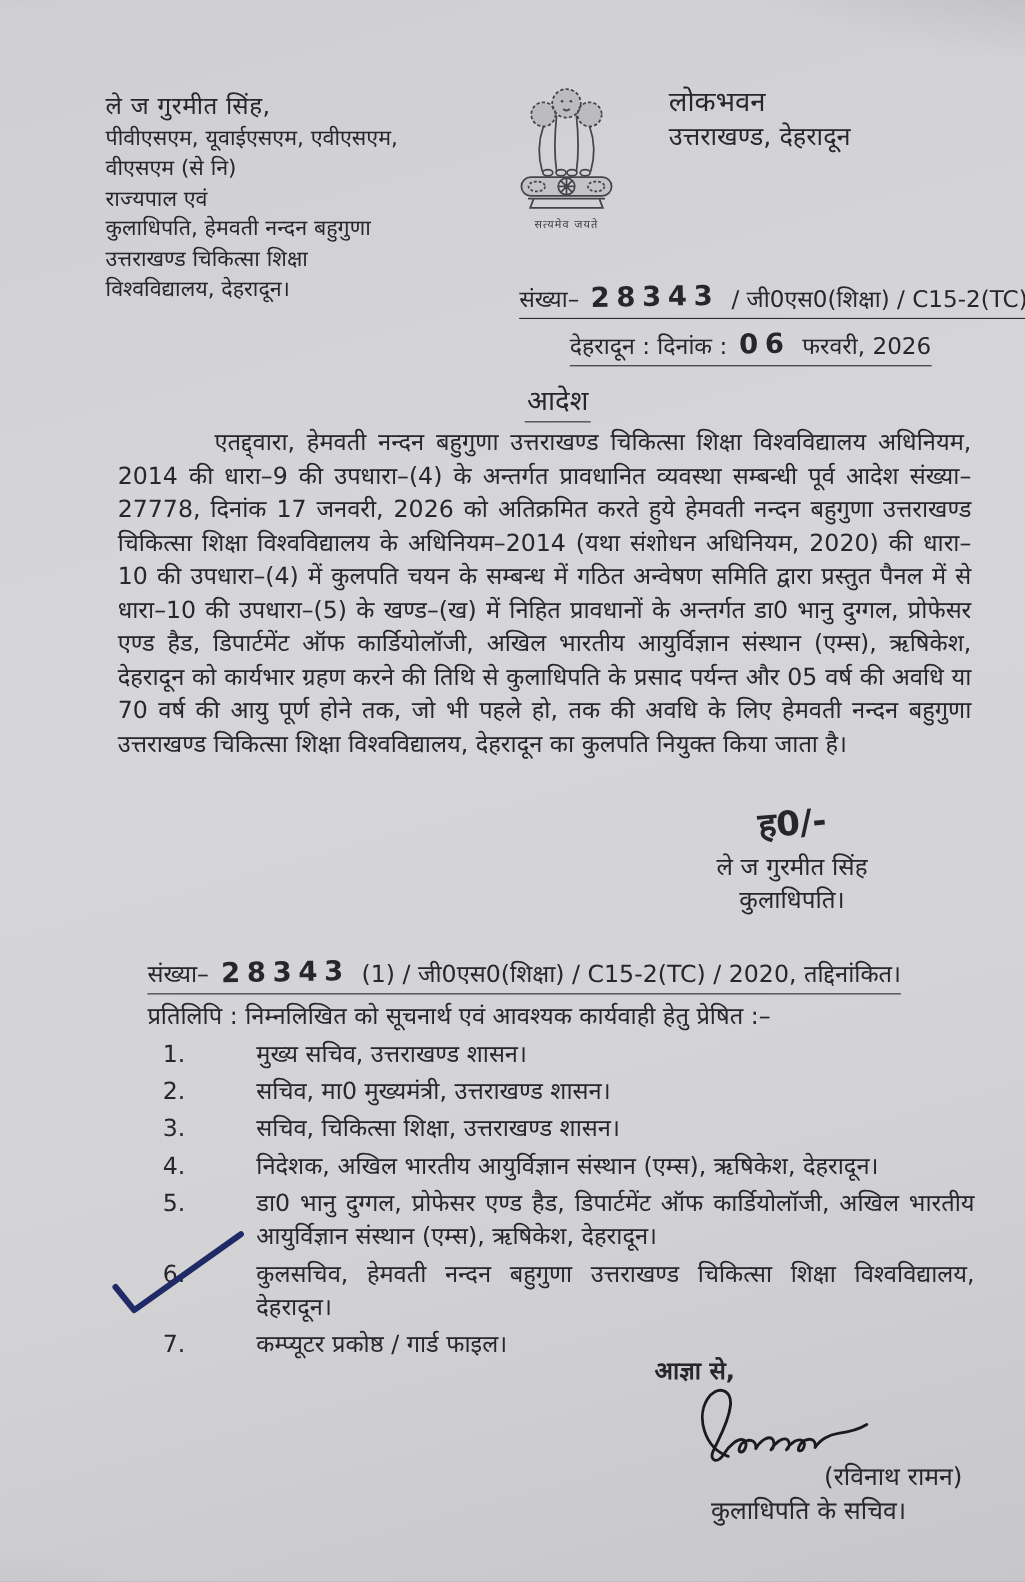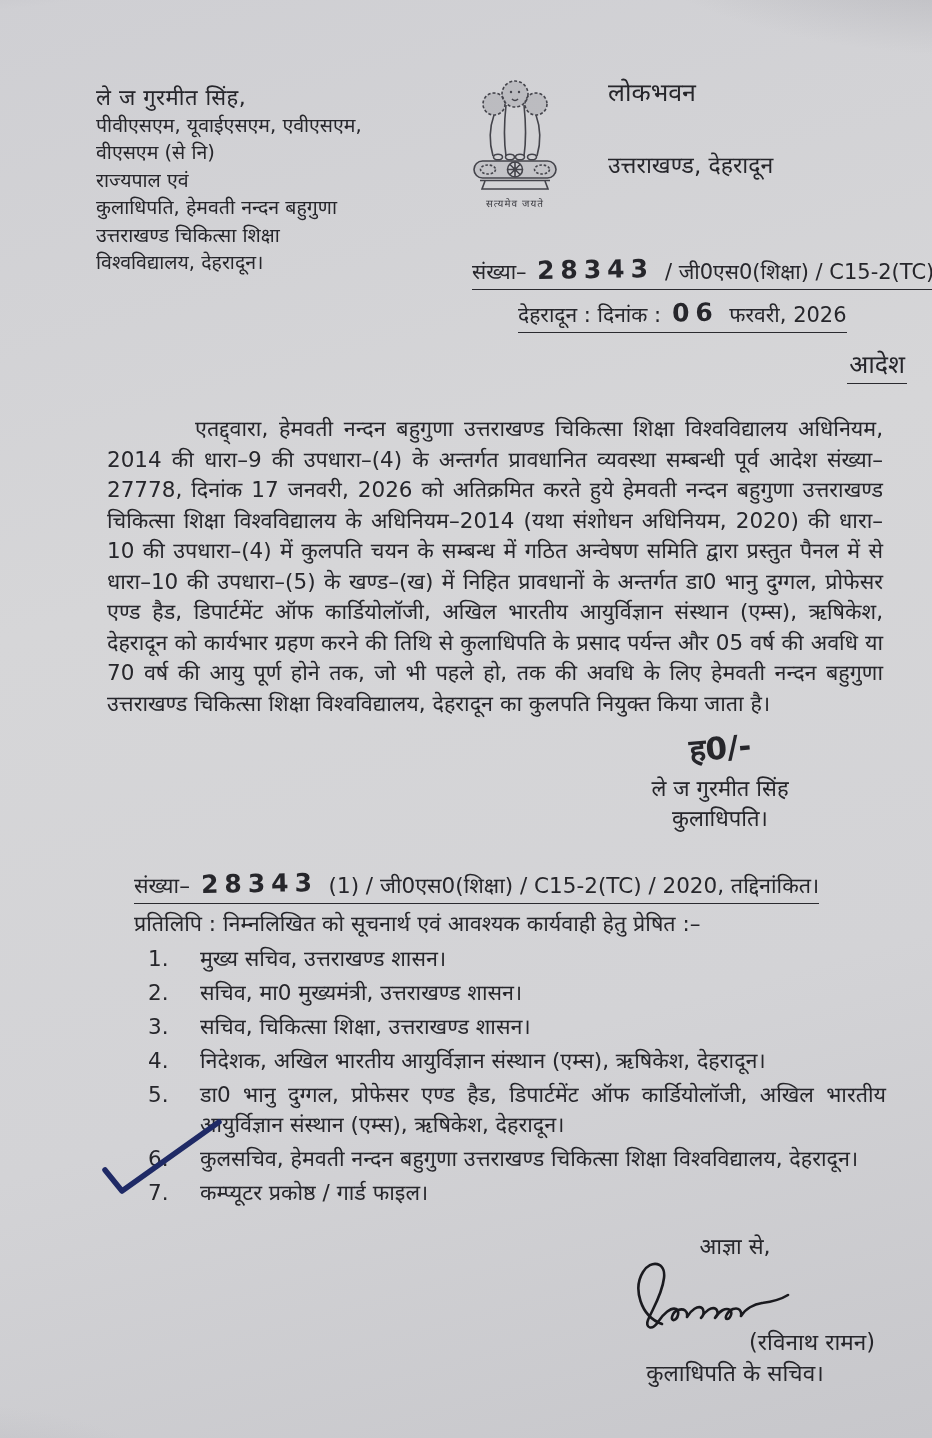--- a/index.html
+++ b/index.html
@@ -17,40 +17,40 @@
       radial-gradient(600px 300px at -4% 106%, rgba(150,150,158,.35) 0%, rgba(150,150,158,0) 40%),
       linear-gradient(165deg,#cfcfd3 0%,#d6d6d8 38%,#d3d3d6 70%,#c7c7cb 100%);
   }
   .abs{position:absolute;}
   .lh-left{left:96px;top:84px;width:320px;line-height:27.5px;font-size:19.5px;}
   .lh-left .big{font-size:22px;letter-spacing:.5px;}
   .emblem-wrap{left:452px;top:72px;width:126px;text-align:center;}
   .emblem-caption{font-size:10px;margin-top:2px;letter-spacing:1px;color:#3c3c42;}
   .lh-right{left:608px;top:76px;width:300px;text-align:left;line-height:33px;}
   .lh-right .l1{font-size:25px;}
-  .lh-right .l2{font-size:23px;margin-top:40px;}
+  .lh-right .l2{font-size:23px;}
   .refline{white-space:nowrap;border-bottom:1.6px solid #2a2a2f;padding-bottom:4px;font-size:21px;}
   .ref1{left:472px;top:256px;}
   .refdate{left:518px;top:299px;}
   .hand{display:inline-block;font-size:25px;letter-spacing:6px;font-weight:600;transform:rotate(-1deg) translateY(-1px);padding:0 4px;}
-  .heading-row{left:107px;top:346px;width:800px;text-align:right;}
+  .heading-row{left:107px;top:346px;width:800px;text-align:center;}
   .heading-row span{display:inline-block;font-size:25px;border-bottom:1.6px solid #2a2a2f;padding:0 2px 3px 2px;}
-  .body-par{left:107px;top:388px;width:776px;font-size:21.5px;line-height:30.5px;text-align:justify;text-indent:88px;margin-top:26px;}
+  .body-par{left:107px;top:388px;width:776px;font-size:21.5px;line-height:30.5px;text-align:justify;text-indent:88px;}
   .sign1{left:560px;top:726px;width:320px;text-align:center;}
   .sign1 .hand-sig{display:inline-block;font-size:31px;font-weight:600;transform:rotate(-5deg);margin-bottom:6px;}
   .sign1 .nm{font-size:22px;line-height:30px;}
   .ref2{left:134px;top:870px;font-size:21.5px;}
   .copy-intro{left:134px;top:908px;font-size:21.5px;width:760px;}
   .copy-list{left:148px;top:944px;width:738px;}
   .copy-item{display:flex;margin-bottom:4px;font-size:21.5px;line-height:30px;}
   .copy-item .num{width:52px;flex:0 0 52px;}
-  .copy-item .txt{flex:1;}
+  .copy-item .txt{flex:1;margin-left:33px;}
   .copy-item.just .txt{text-align:justify;}
   .checkmark{left:93px;top:1112px;}
-  .by-order{left:595px;top:1230px;width:280px;text-align:center;font-size:22px;}
+  .by-order{left:595px;top:1230px;width:280px;text-align:left;font-size:22px;font-weight:bold;}
   .signature{left:628px;top:1252px;}
   .signer-name{left:595px;top:1326px;width:280px;text-align:right;font-size:22.5px;}
   .signer-title{left:595px;top:1357px;width:280px;text-align:center;font-size:22.5px;}
   svg{display:block;}
 </style>
 </head>
 <body>
 
 <div class="page">
 

